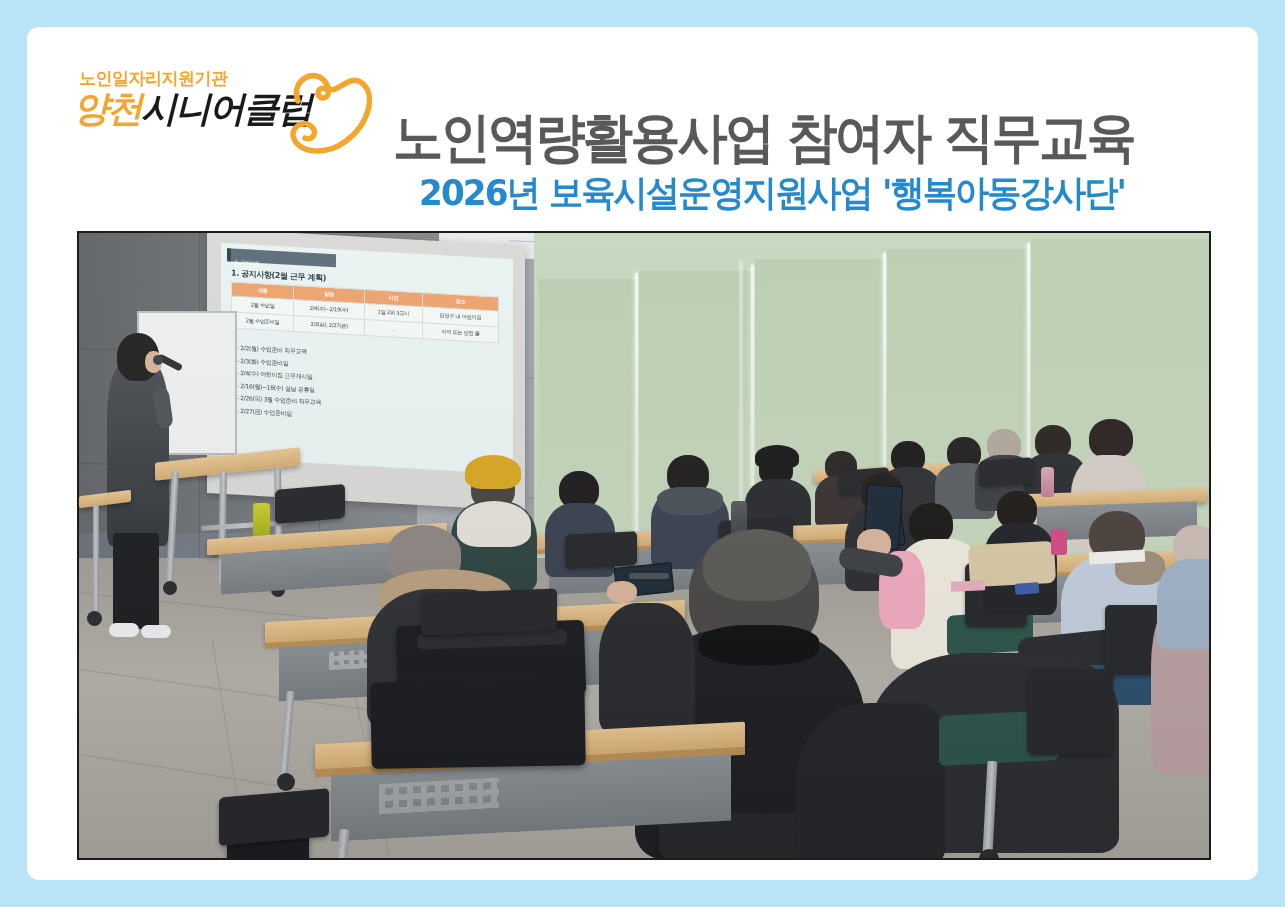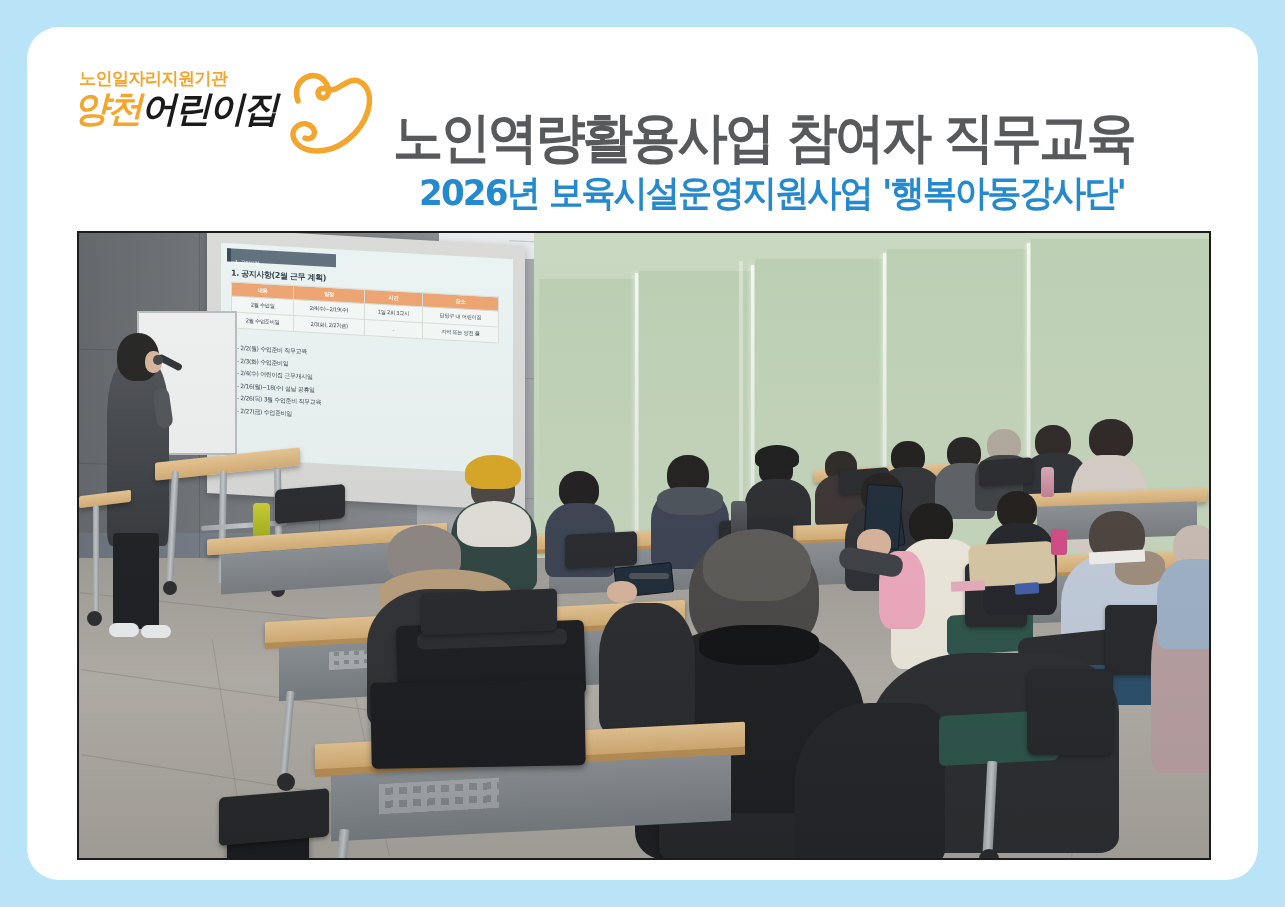--- a/index.html
+++ b/index.html
@@ -10,21 +10,21 @@
     font-family:"Liberation Sans","DejaVu Sans",sans-serif;
     overflow:hidden;
   }
   .page{position:relative;width:1285px;height:907px;}
 
   
   .card{
     position:absolute;left:27px;top:27px;
     width:1231px;height:853px;
     background:#ffffff;
-    border-radius:32px;
+    border-radius:12px;
   }
 
   
   .header{position:absolute;left:0;top:0;width:1231px;height:200px;}
 
   
   .logo{position:absolute;left:46px;top:36px;width:300px;height:105px;}
   .logo-top{
     position:absolute;left:6px;top:4px;
     font-size:17px;font-weight:700;color:#f3a52c;letter-spacing:-0.5px;
@@ -156,21 +156,21 @@
 <body>
 
 <div class="page">
   <div class="card">
 
     <div class="header">
 
       <div class="logo">
         <div class="logo-top">노인일자리지원기관</div>
         <div class="logo-main">
-          <span class="o">양천</span><span class="k">어린이집</span>
+          <span class="o">양천</span><span class="k">시니어클럽</span>
         </div>
         <svg class="heart" viewBox="0 0 108 100">
           <path d="M30 40 C22 18, 48 6, 58 22 C64 32, 58 40, 52 36 C47 32, 52 25, 58 28
                    C70 34, 80 12, 94 22 C108 33, 102 62, 78 80 C58 95, 32 92, 26 78
                    C21 66, 36 58, 44 66 C50 72, 44 80, 37 77" fill="none" stroke="#f3a52c" stroke-width="5.5" stroke-linecap="round"></path>
         </svg>
       </div>
 
       <div class="title-main">노인역량활용사업 참여자 직무교육</div>
       <div class="title-sub">2026년 보육시설운영지원사업 '행복아동강사단'</div>

